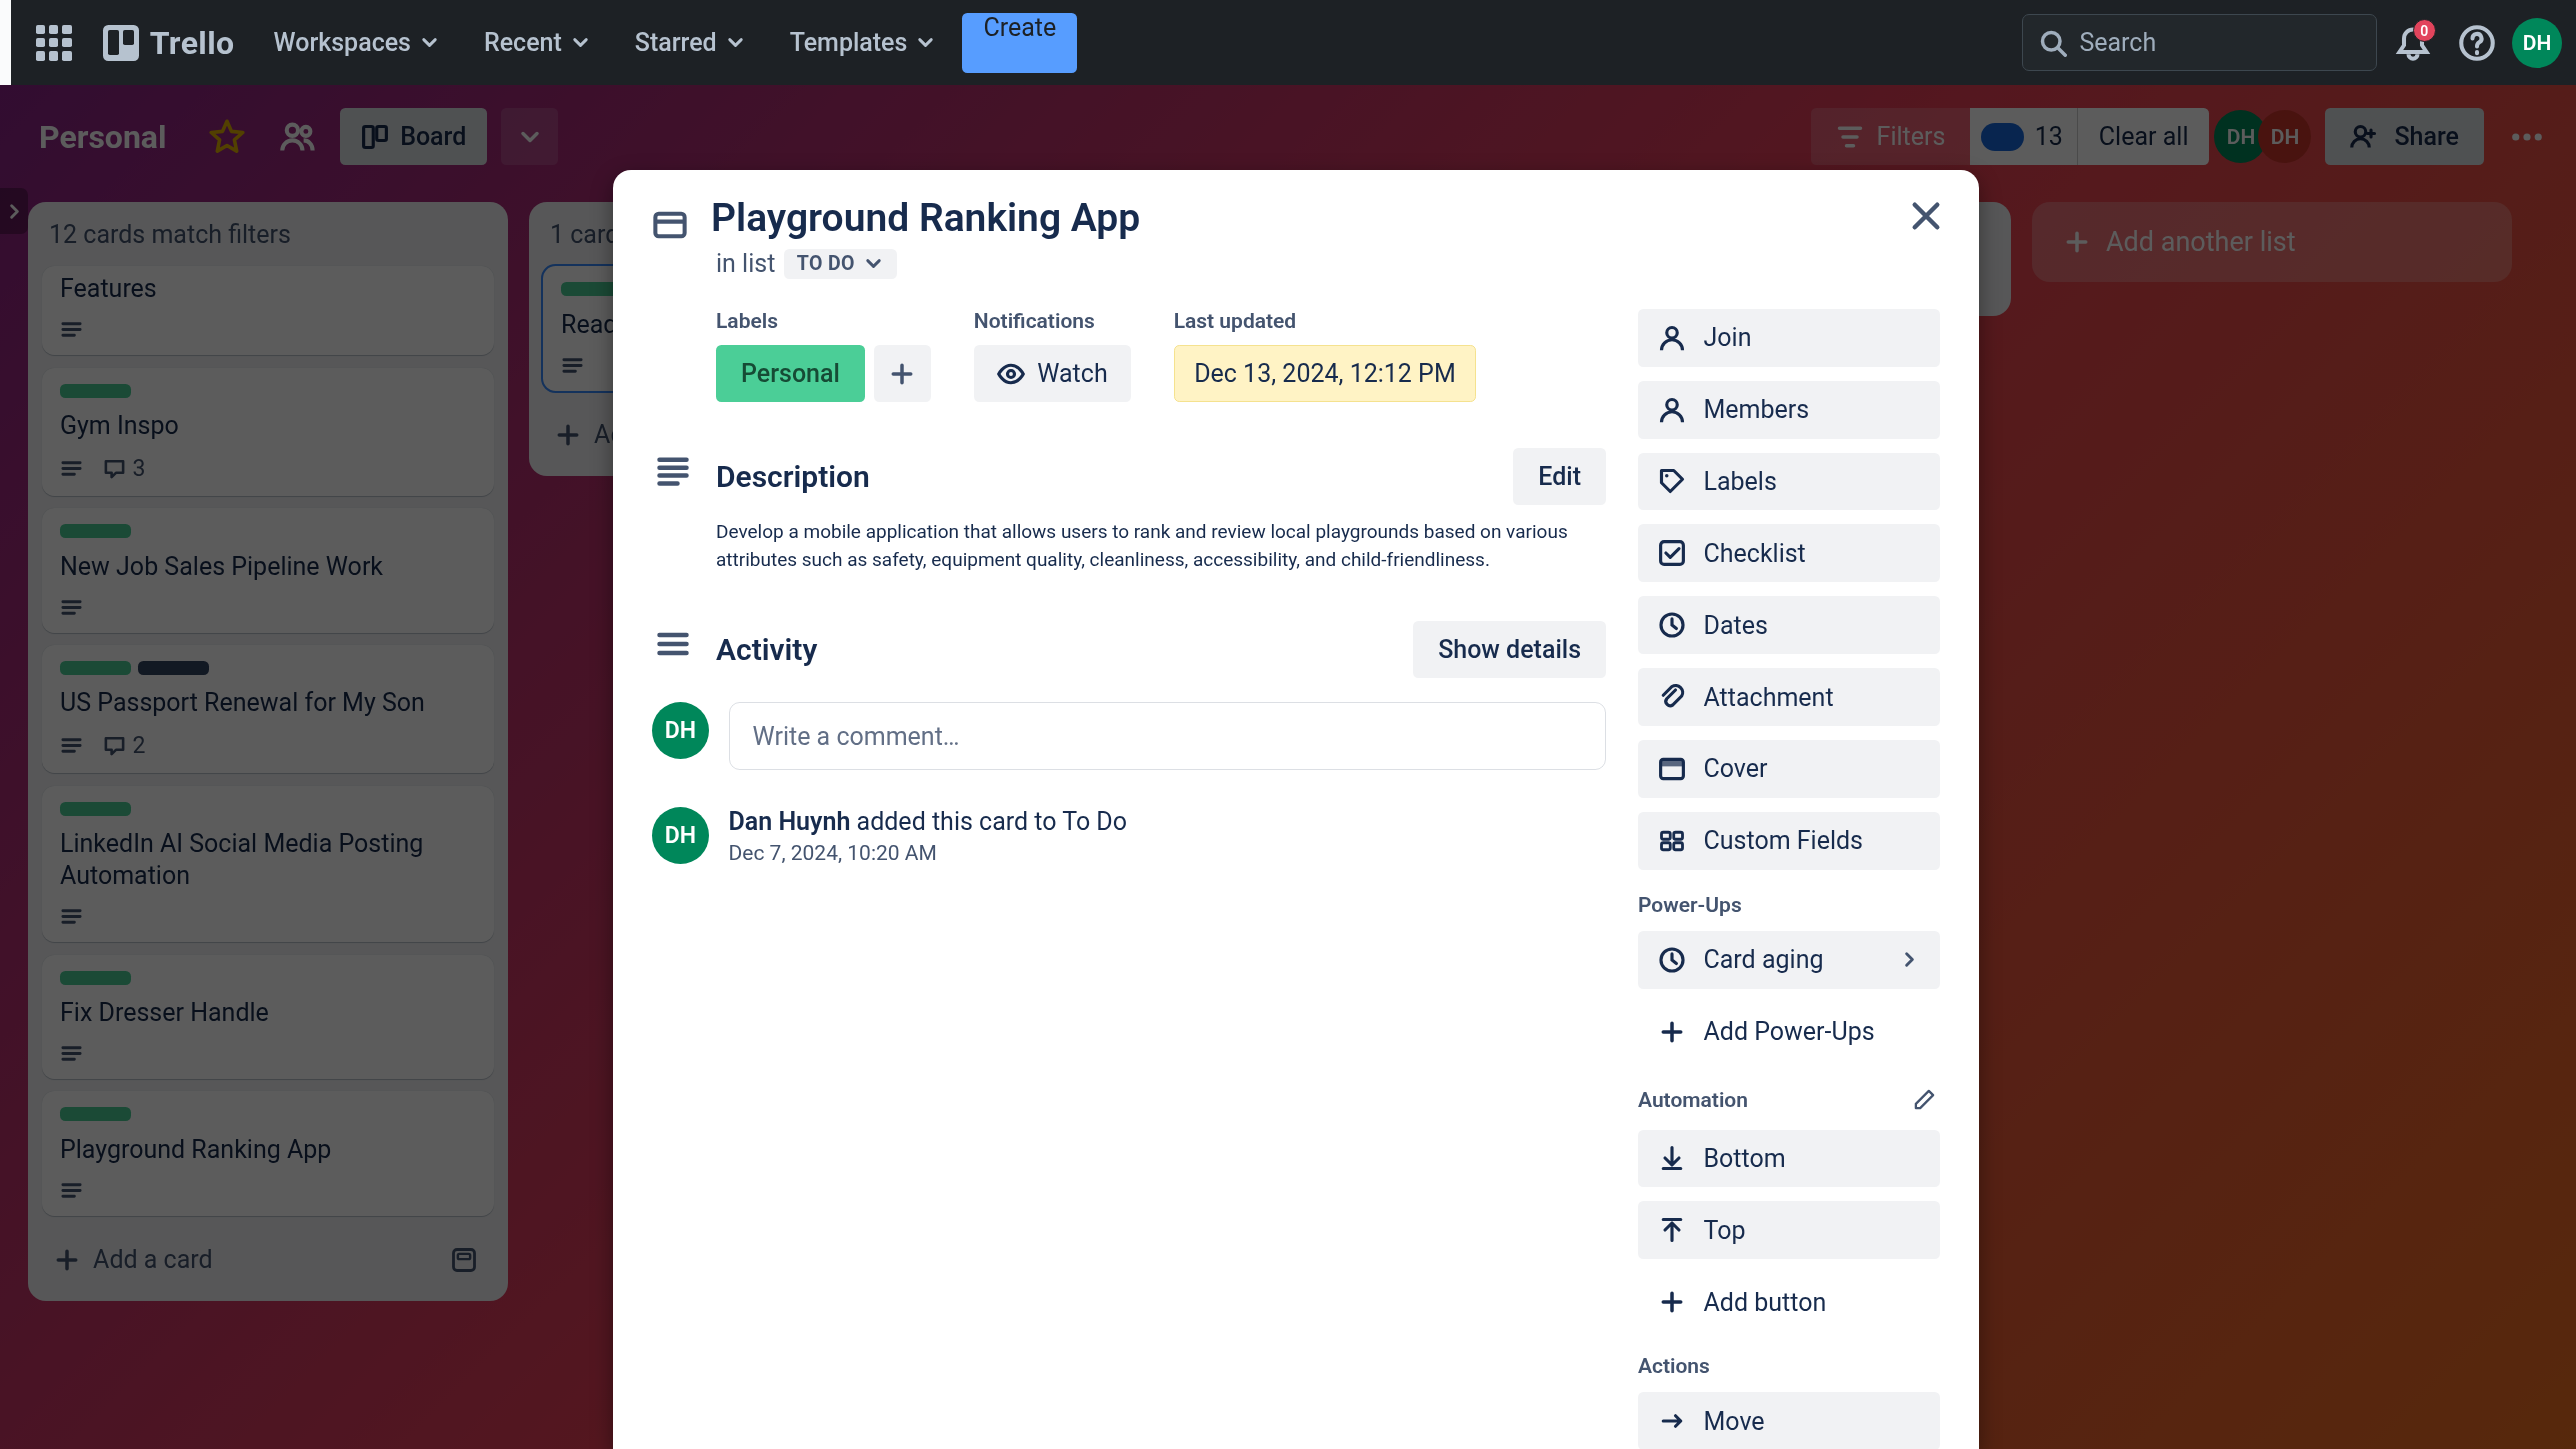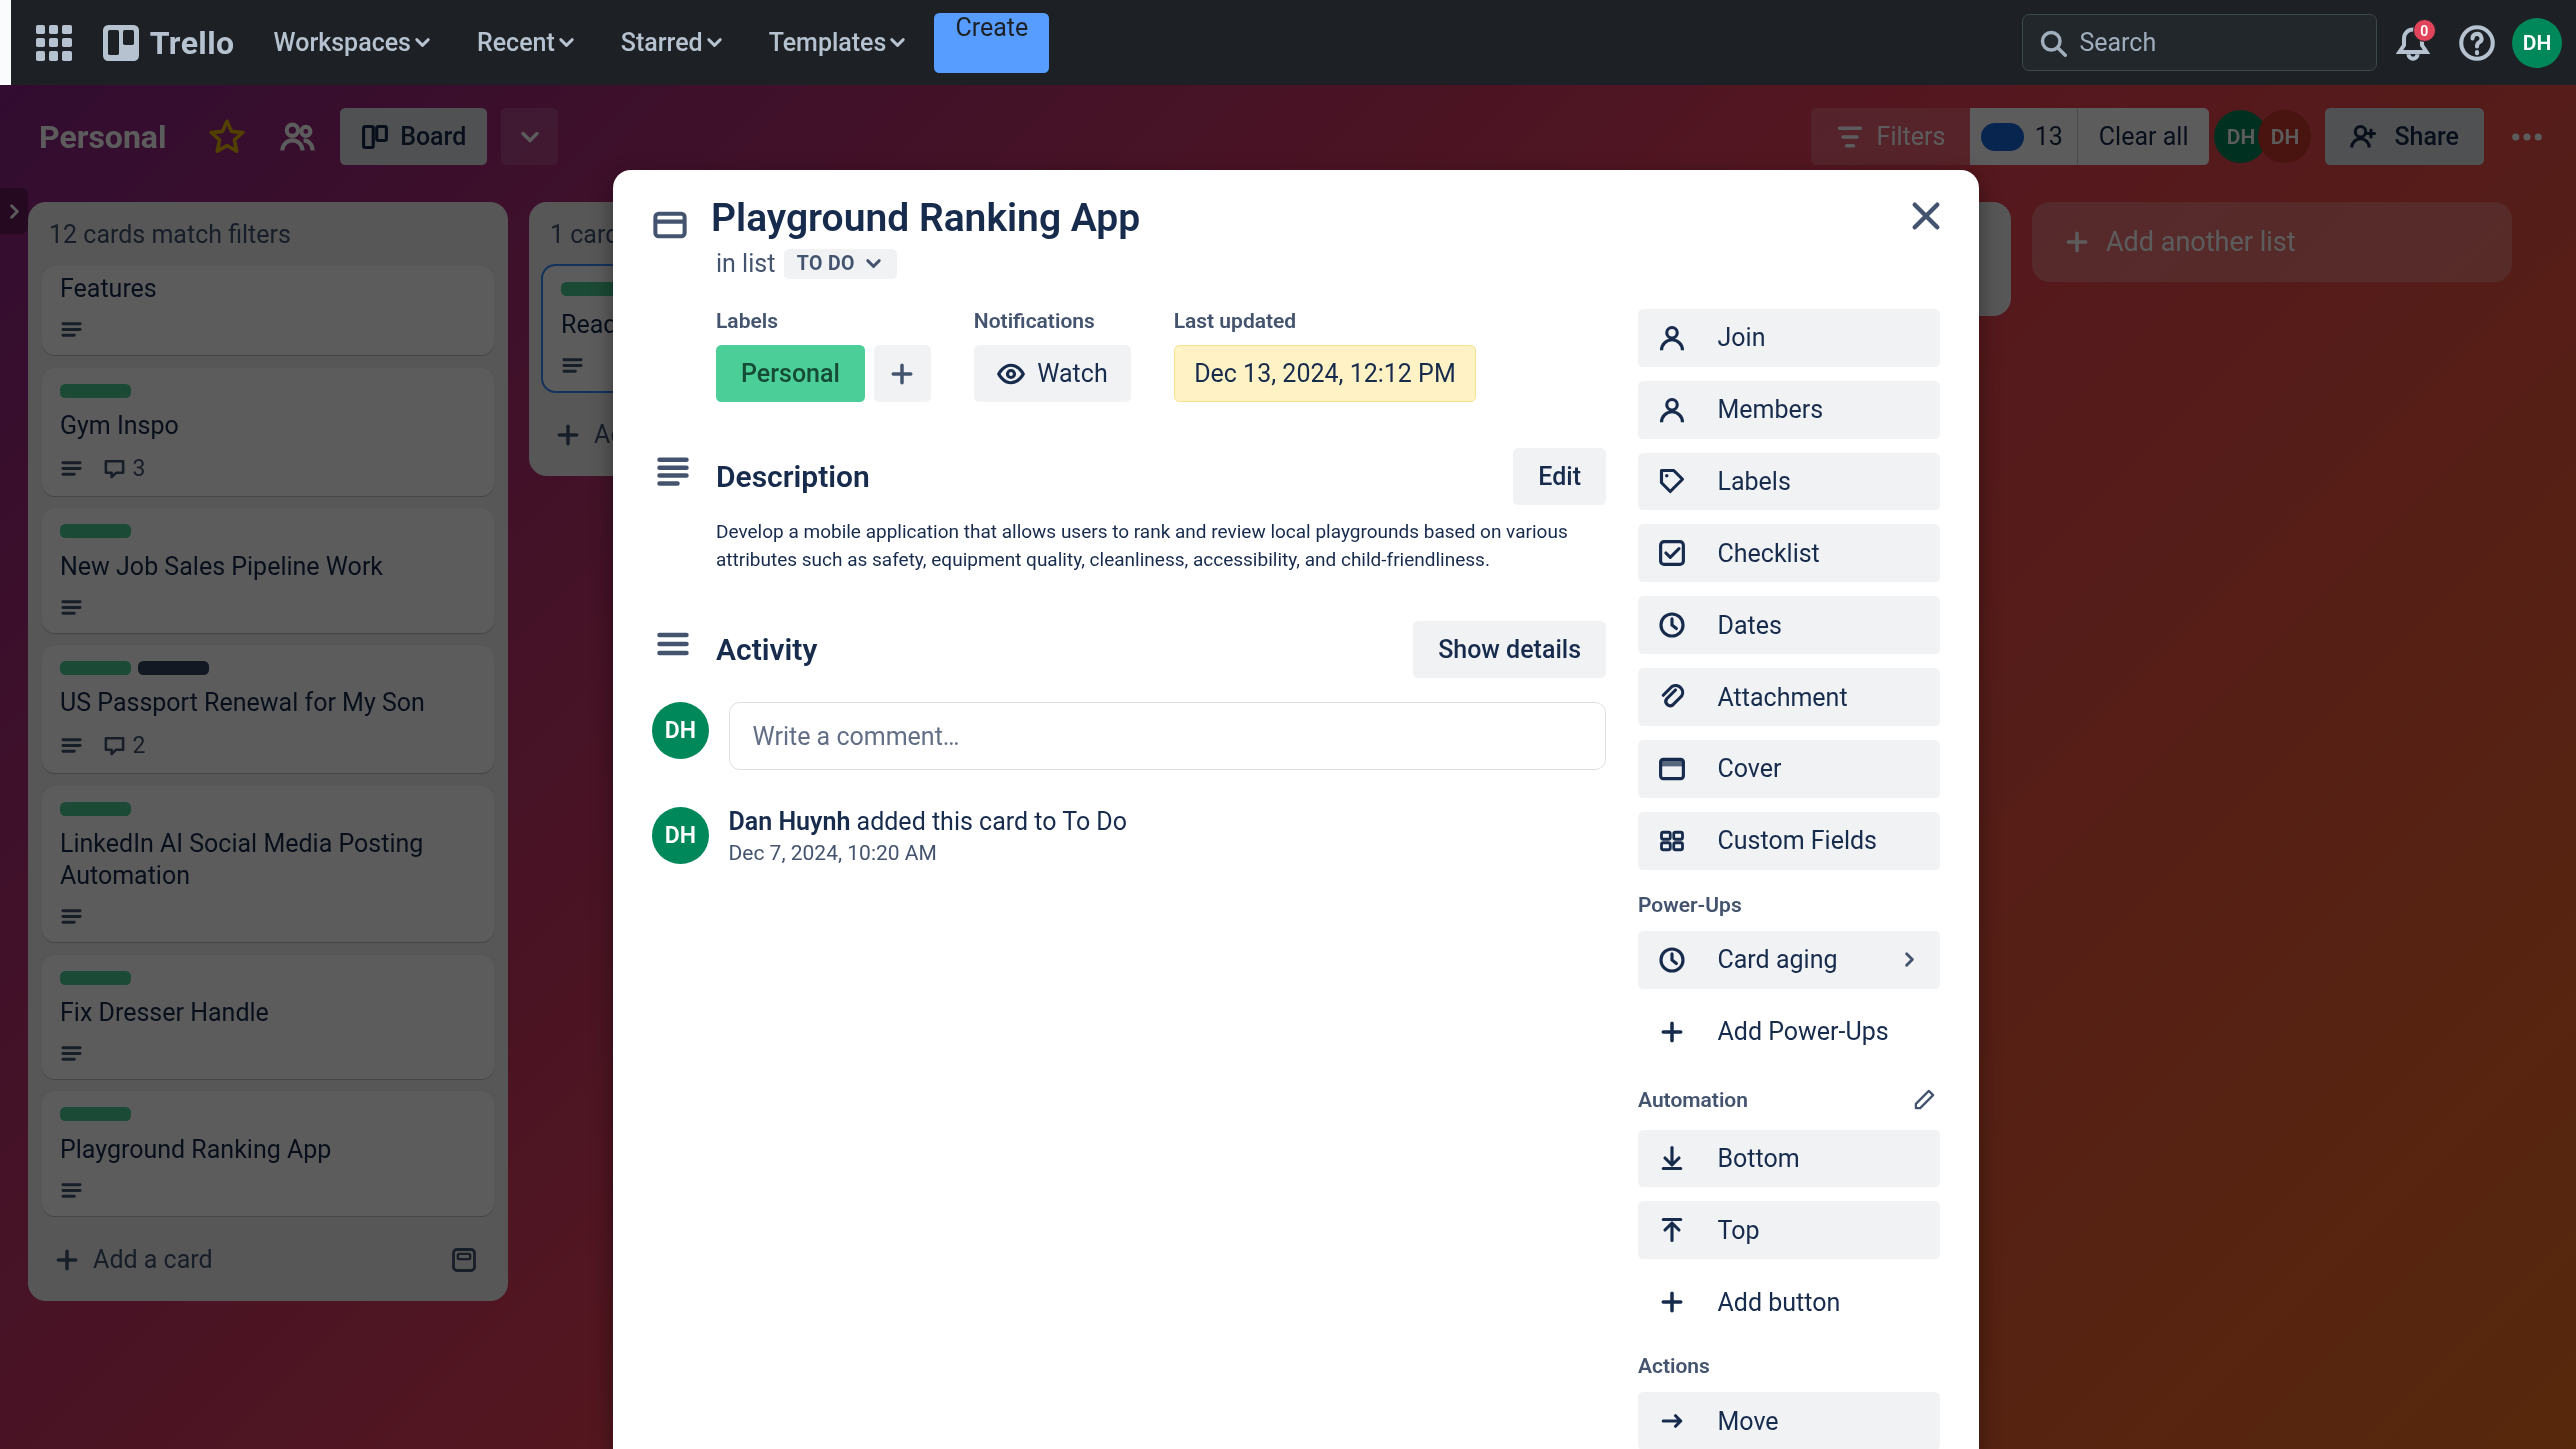--- a/index.html
+++ b/index.html
@@ -16,21 +16,21 @@
     --btn-hover:#091E4224;
     --black-label:#344563;
     --panel-border:#091E4224;
   }
   *{box-sizing:border-box;font-family:-apple-system,BlinkMacSystemFont,"Segoe UI",Roboto,Helvetica,Arial,sans-serif;}
   html,body{margin:0;padding:0;height:100%;}
   body{width:2576px;height:1450px;overflow:hidden;background:#fafbfc;}
 
   
   .global-header{height:85px;background:var(--trello-header);display:flex;align-items:center;padding:0 14px;gap:7px;color:#B6C2CF;margin-left:11px;}
-  .hbtn{height:57px;padding:0 18px;border-radius:5.3px;display:flex;align-items:center;gap:0;font-size:25px;font-weight:500;color:#B6C2CF;}
+  .hbtn{height:57px;padding:0 18px;border-radius:5.3px;display:flex;align-items:center;gap:7px;font-size:25px;font-weight:500;color:#B6C2CF;}
   .hbtn .chev{font-size:18px;}
   .logo-box{display:flex;align-items:center;gap:10.7px;padding:0 14px;}
   .apps-grid{width:36px;height:36px;display:grid;grid-template-columns:repeat(3,1fr);grid-template-rows:repeat(3,1fr);gap:4.4px;}
   .apps-grid span{background:#B6C2CF;border-radius:1.8px;}
   .logo-tile{width:36px;height:36px;border-radius:5.3px;background:linear-gradient(#B6C2CF,#B6C2CF);display:flex;gap:3.6px;padding:5.3px;}
   .logo-tile span{flex:1;background:#1D2125;border-radius:1.8px;}
   .logo-tile span:first-child{height:100%;}
   .logo-tile span:last-child{height:60%;}
   .logo-text{font-size:32px;font-weight:700;color:#B6C2CF;letter-spacing:0.4px;}
   .create-btn{background:#579DFF;color:#1D2125;font-weight:400;height:60px;padding:0 21px;border-radius:5.3px;font-size:25px;display:flex;align-items:flex-start;}
@@ -113,21 +113,21 @@
   .desc-text{font-size:19px;color:var(--text);line-height:1.5;margin-top:12.4px;}
 
   .activity-row{display:flex;gap:19.5px;align-items:flex-start;}
   .activity-av{width:57px;height:57px;border-radius:50%;background:#00875A;color:#fff;display:flex;align-items:center;justify-content:center;font-size:23px;font-weight:600;flex-shrink:0;}
   .comment-box{flex:1;height:68px;border:0.9px solid #091E4224;border-radius:10.7px;padding:0 23px;display:flex;align-items:center;color:#626F86;font-size:25px;}
   .act-entry{display:flex;gap:19.5px;}
   .act-text{font-size:25px;color:var(--text);}
   .act-text b{font-weight:600;}
   .act-sub{font-size:21px;color:var(--text-subtle);margin-top:5.3px;}
 
-  .side-col .side-btn{height:60px;background:var(--btn);border-radius:5.3px;display:flex;align-items:center;gap:32px;padding:0 19.5px;font-size:25px;color:var(--text);position:relative;}
+  .side-col .side-btn{height:60px;background:var(--btn);border-radius:5.3px;display:flex;align-items:center;gap:18px;padding:0 19.5px;font-size:25px;color:var(--text);position:relative;}
   .side-col .side-title{font-size:21px;font-weight:600;color:var(--text-subtle);margin-top:9px;display:flex;align-items:center;justify-content:space-between;}
   .side-col .side-title .pencil{width:32px;height:32px;display:flex;align-items:center;justify-content:center;}
   .chev-r{margin-left:auto;color:#44546F;}
 
   
   svg{display:block;}
   .ic{width:28px;height:28px;}
   .ic-lg{width:36px;height:36px;}
   .ic-sm{width:23px;height:23px;}
 </style>

